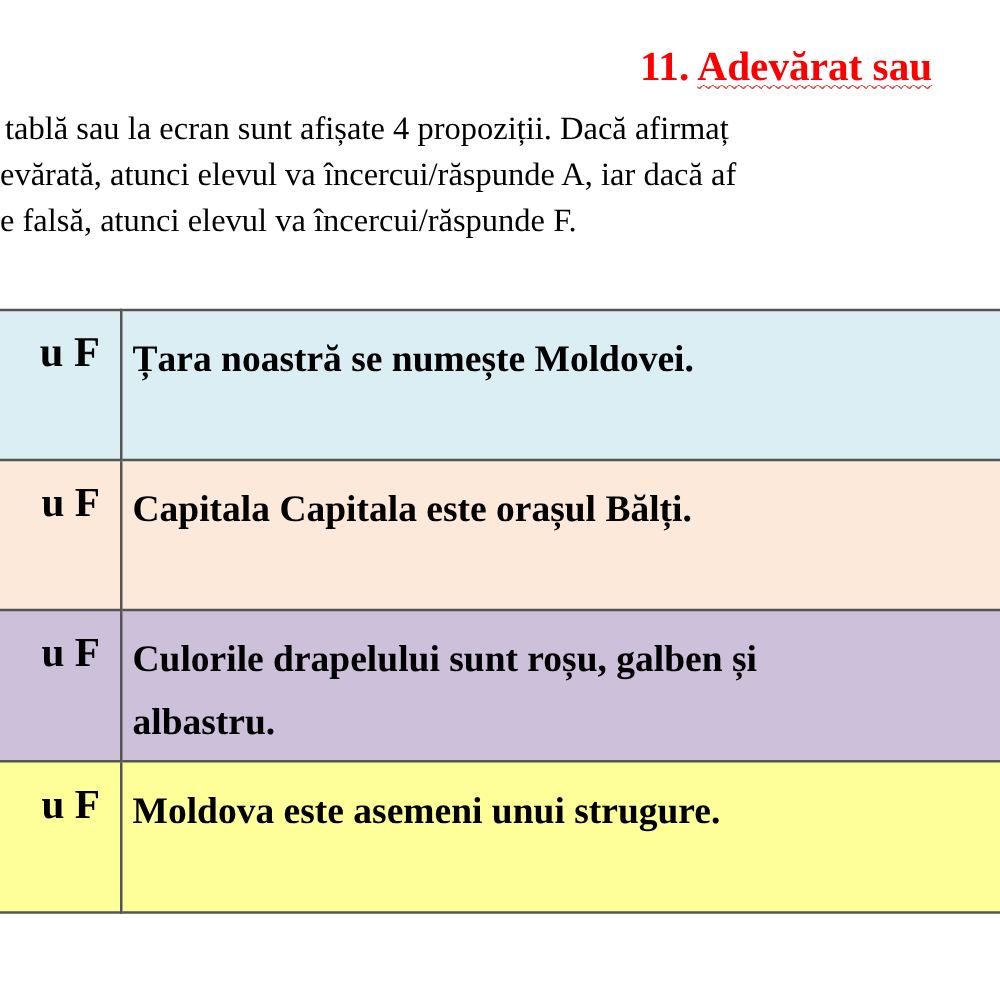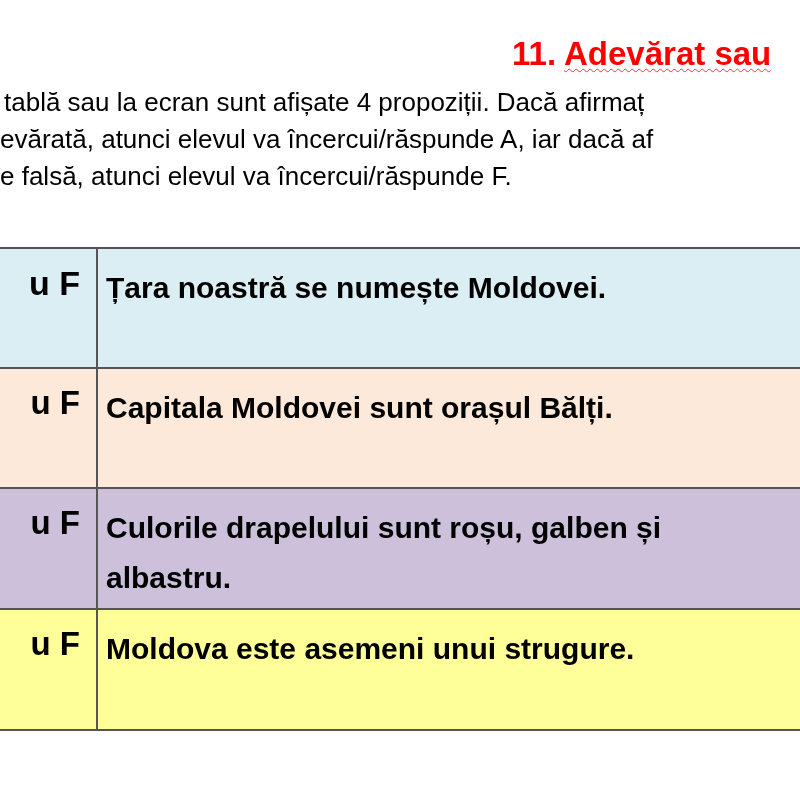--- a/index.html
+++ b/index.html
@@ -7,21 +7,21 @@
       padding: 0;
       width: 800px;
       height: 800px;
       overflow: hidden;
       background: #ffffff;
     }
     .page {
       position: relative;
       width: 800px;
       height: 800px;
-      font-family: Liberation Sans, sans-serif;
+      font-family: Liberation Serif, serif;
       color: #000;
     }
     .squiggle {
       text-decoration: underline wavy #e04040;
       text-decoration-thickness: 1px;
       text-underline-offset: 3px;
     }
     .title {
       position: absolute;
       top: 34px;
@@ -97,21 +97,21 @@
     <tbody>
         <tr class="r1">
       <td class="ans">u F</td>
       <td class="stmt">
         <span>Țara noastră se numește Moldovei.</span>
       </td>
     </tr>
     <tr class="r2">
       <td class="ans">u F</td>
       <td class="stmt">
-        <span>Capitala Moldovei sunt orașul Bălți.</span>
+        <span>Capitala Capitala este orașul Bălți.</span>
       </td>
     </tr>
     <tr class="r3">
       <td class="ans">u F</td>
       <td class="stmt">
         <div>Culorile drapelului sunt roșu, galben și</div>
         <div>albastru.</div>
       </td>
     </tr>
     <tr class="r4">

